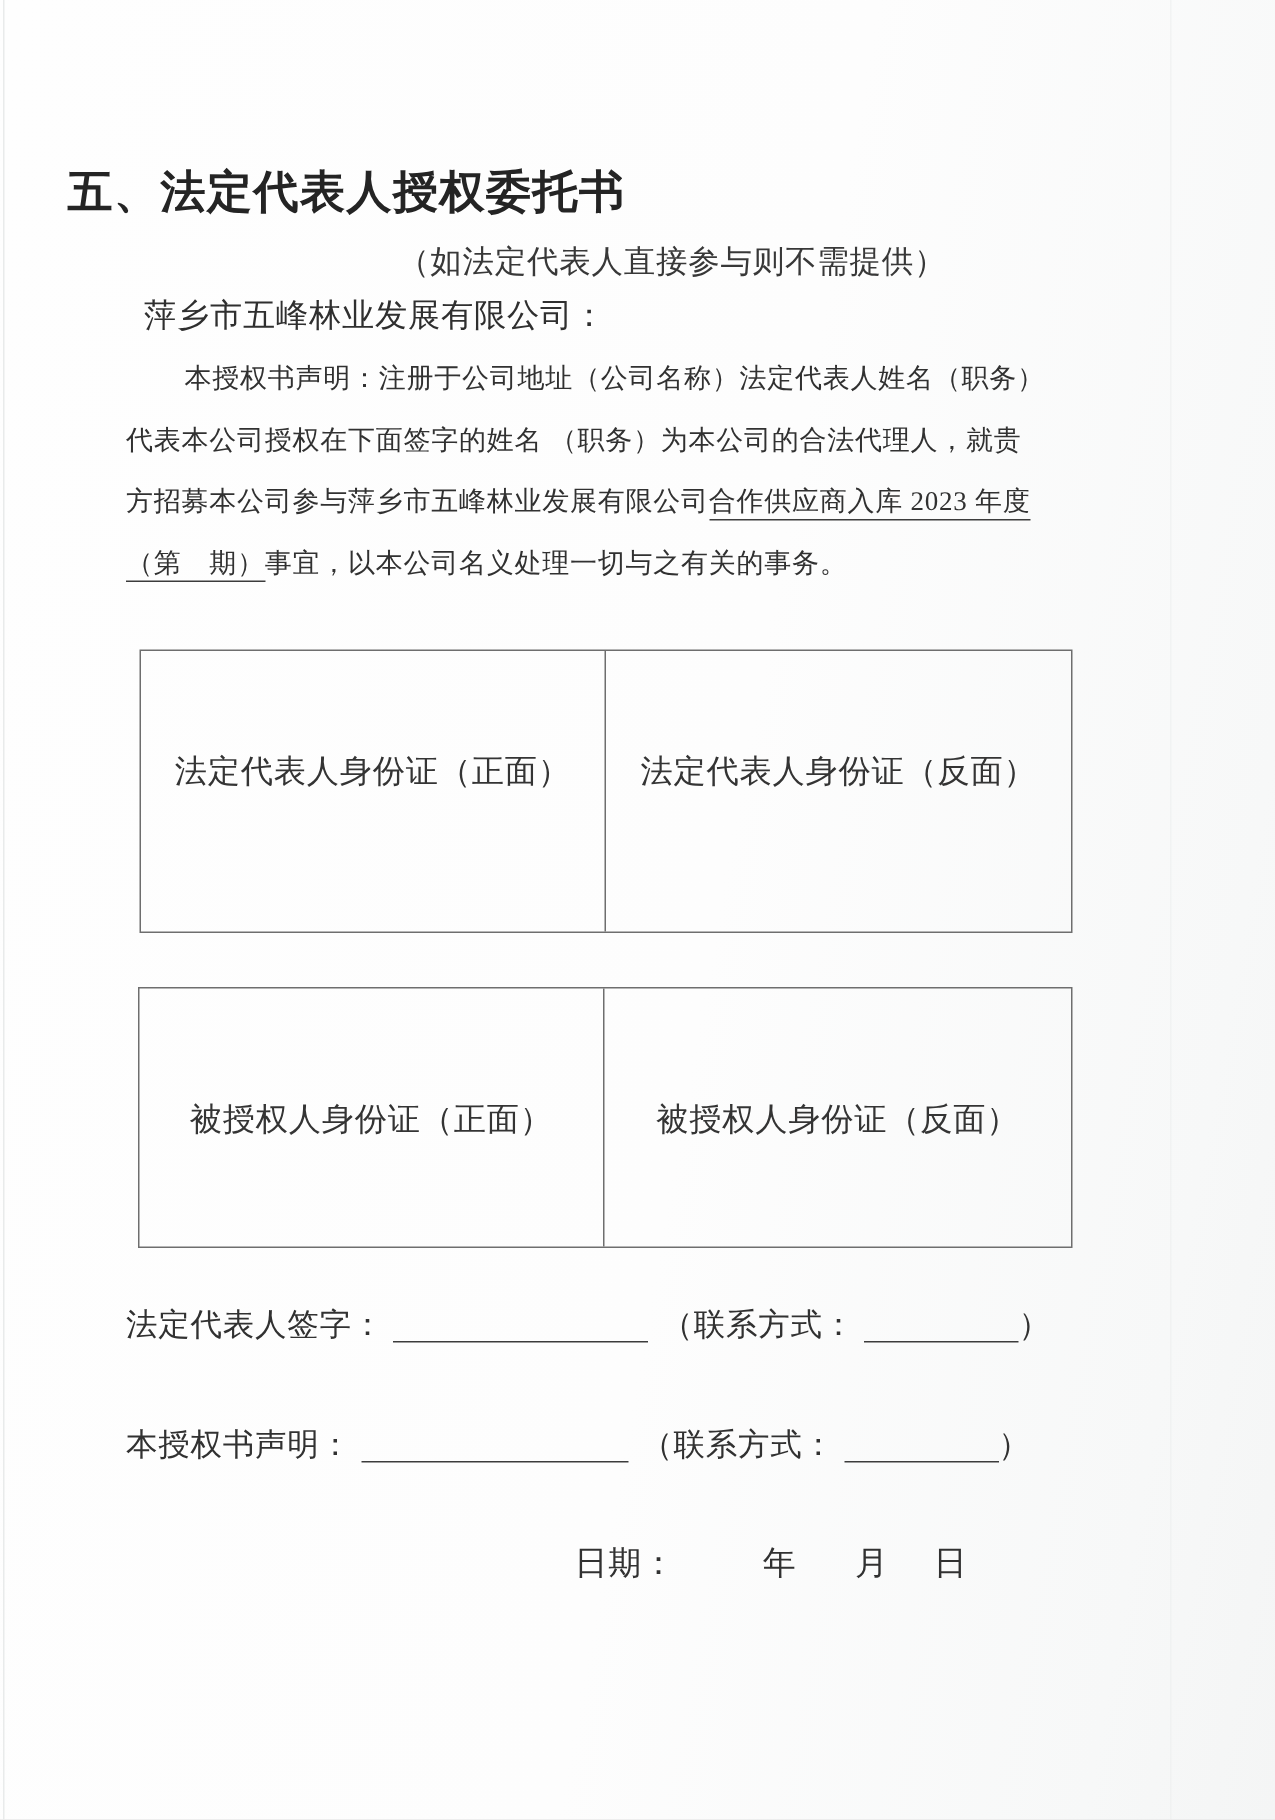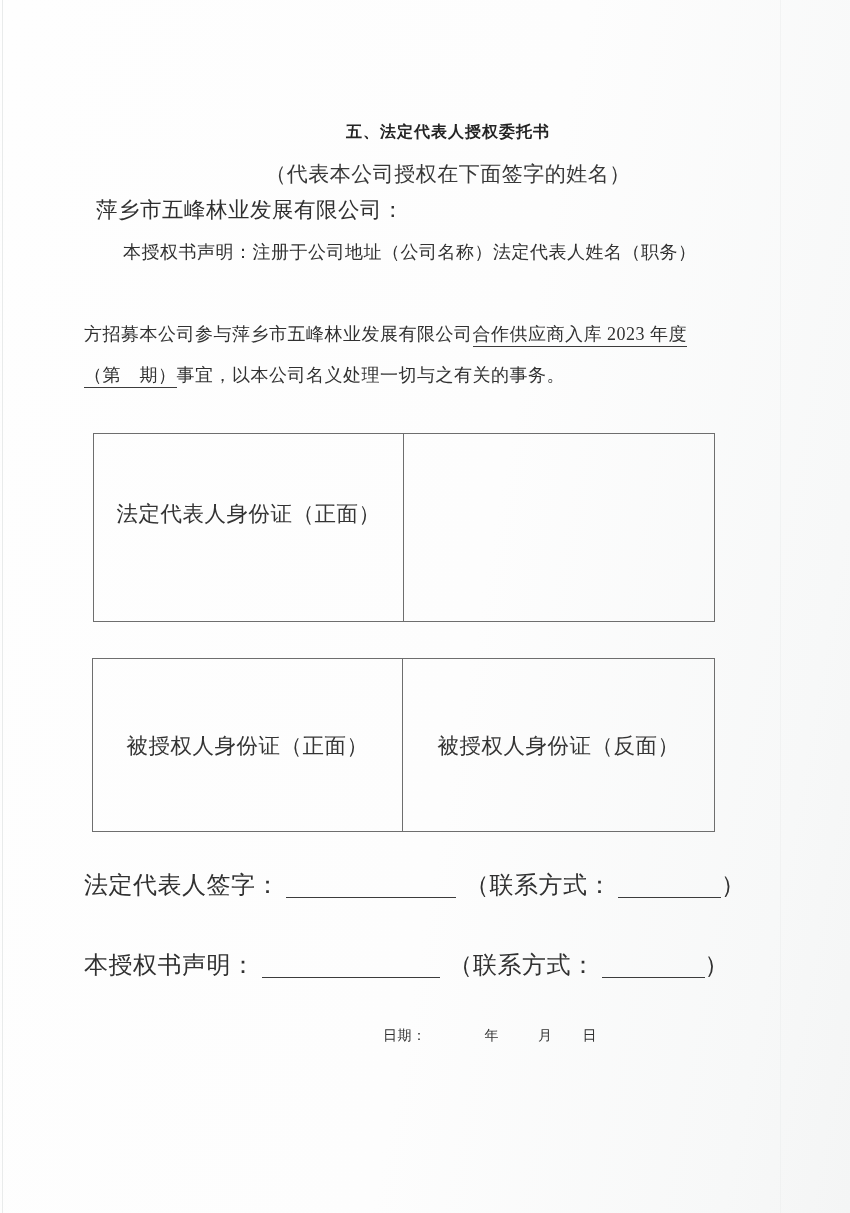--- a/index.html
+++ b/index.html
@@ -16,22 +16,22 @@
   .page::before{
     content:"";position:absolute;left:2px;top:0;width:1px;height:100%;
     background:#e3e6e6;opacity:.8;
   }
   .page::after{
     content:"";position:absolute;left:780px;top:0;width:1px;height:100%;
     background:#ecefef;opacity:.6;
   }
   .abs{position:absolute;white-space:nowrap;}
   .title{
-    top:122px;left:45px;width:806px;text-align:center;
-    font-size:16px;font-weight:bold;color:#242424;letter-spacing:1px;
+    top:108px;left:45px;width:806px;text-align:left;
+    font-size:30px;font-weight:bold;color:#242424;letter-spacing:1px;
   }
   .subtitle{
     top:160px;left:45px;width:806px;text-align:center;
     font-size:21px;color:#383838;letter-spacing:.5px;
   }
   .salutation{top:195px;left:96px;font-size:21.5px;letter-spacing:.5px;}
   .bline{font-size:18px;letter-spacing:.5px;color:#313131;}
   .l1{top:240px;left:84px;text-indent:39px;}
   .l2{top:281px;left:84px;}
   .l3{top:322px;left:84px;}
@@ -48,59 +48,63 @@
   }
   .box1{top:433px;left:93px;width:620px;height:187px;}
   .box2{top:658px;left:92px;width:621px;height:172px;}
   .cell{
     flex:0 0 auto;display:flex;align-items:center;justify-content:center;
     font-size:21.5px;letter-spacing:.5px;color:#343434;
   }
   .cell-left{width:309px;border-right:1px solid #6e6e6e;}
   .cell-right{flex:1 1 auto;}
   .box1 .cell span{position:relative;top:-14px;}
-  .sigrow{font-size:24px;letter-spacing:.5px;color:#313131;}
+  .sigrow{font-size:21px;letter-spacing:.5px;color:#313131;}
   .row1{top:869px;left:84px;}
   .row2{top:949px;left:84px;}
   .blank{
     display:inline-block;height:1.02em;
     border-bottom:1.6px solid #3c3c3c;vertical-align:text-bottom;
   }
   .blank-sig1{width:170px;margin-left:6px;}
   .blank-sig2{width:178px;margin-left:6px;}
   .blank-contact{width:103px;margin-left:6px;}
   .contact{margin-left:9px;}
-  .daterow{top:1027px;left:383px;font-size:14px;letter-spacing:.5px;color:#313131;}
+  .daterow{top:1027px;left:383px;font-size:22px;letter-spacing:.5px;color:#313131;}
   .dsp{display:inline-block;}
   .dsp1{width:58px;}
   .dsp2{width:39px;}
   .dsp3{width:30px;}
 </style>
 </head>
 <body>
 
 <div class="page">
 
   <div class="abs title">五、法定代表人授权委托书</div>
 
-  <div class="abs subtitle">（代表本公司授权在下面签字的姓名）</div>
+  <div class="abs subtitle">（如法定代表人直接参与则不需提供）</div>
 
   <div class="abs salutation">萍乡市五峰林业发展有限公司：</div>
 
   <div class="abs bline l1">本授权书声明：注册于公司地址（公司名称）法定代表人姓名（职务）</div>
 
+  <div class="abs bline l2">代表本公司授权在下面签字的姓名 （职务）为本公司的合法代理人，就贵</div>
 
   <div class="abs bline l3"><span>方招募本公司参与萍乡市五峰林业发展有限公司</span><span class="ul">合作供应商入库 2023 年度</span></div>
 
   <div class="abs bline l4"><span class="ul">（第　期）</span><span>事宜，以本公司名义处理一切与之有关的事务。</span></div>
 
 
   <div class="idbox box1">
     <div class="cell cell-left">
       <span>法定代表人身份证（正面）</span>
+    </div>
+    <div class="cell cell-right">
+      <span>法定代表人身份证（反面）</span>
     </div>
   </div>
 
   <div class="idbox box2">
     <div class="cell cell-left">
       <span>被授权人身份证（正面）</span>
     </div>
     <div class="cell cell-right">
       <span>被授权人身份证（反面）</span>
     </div>

